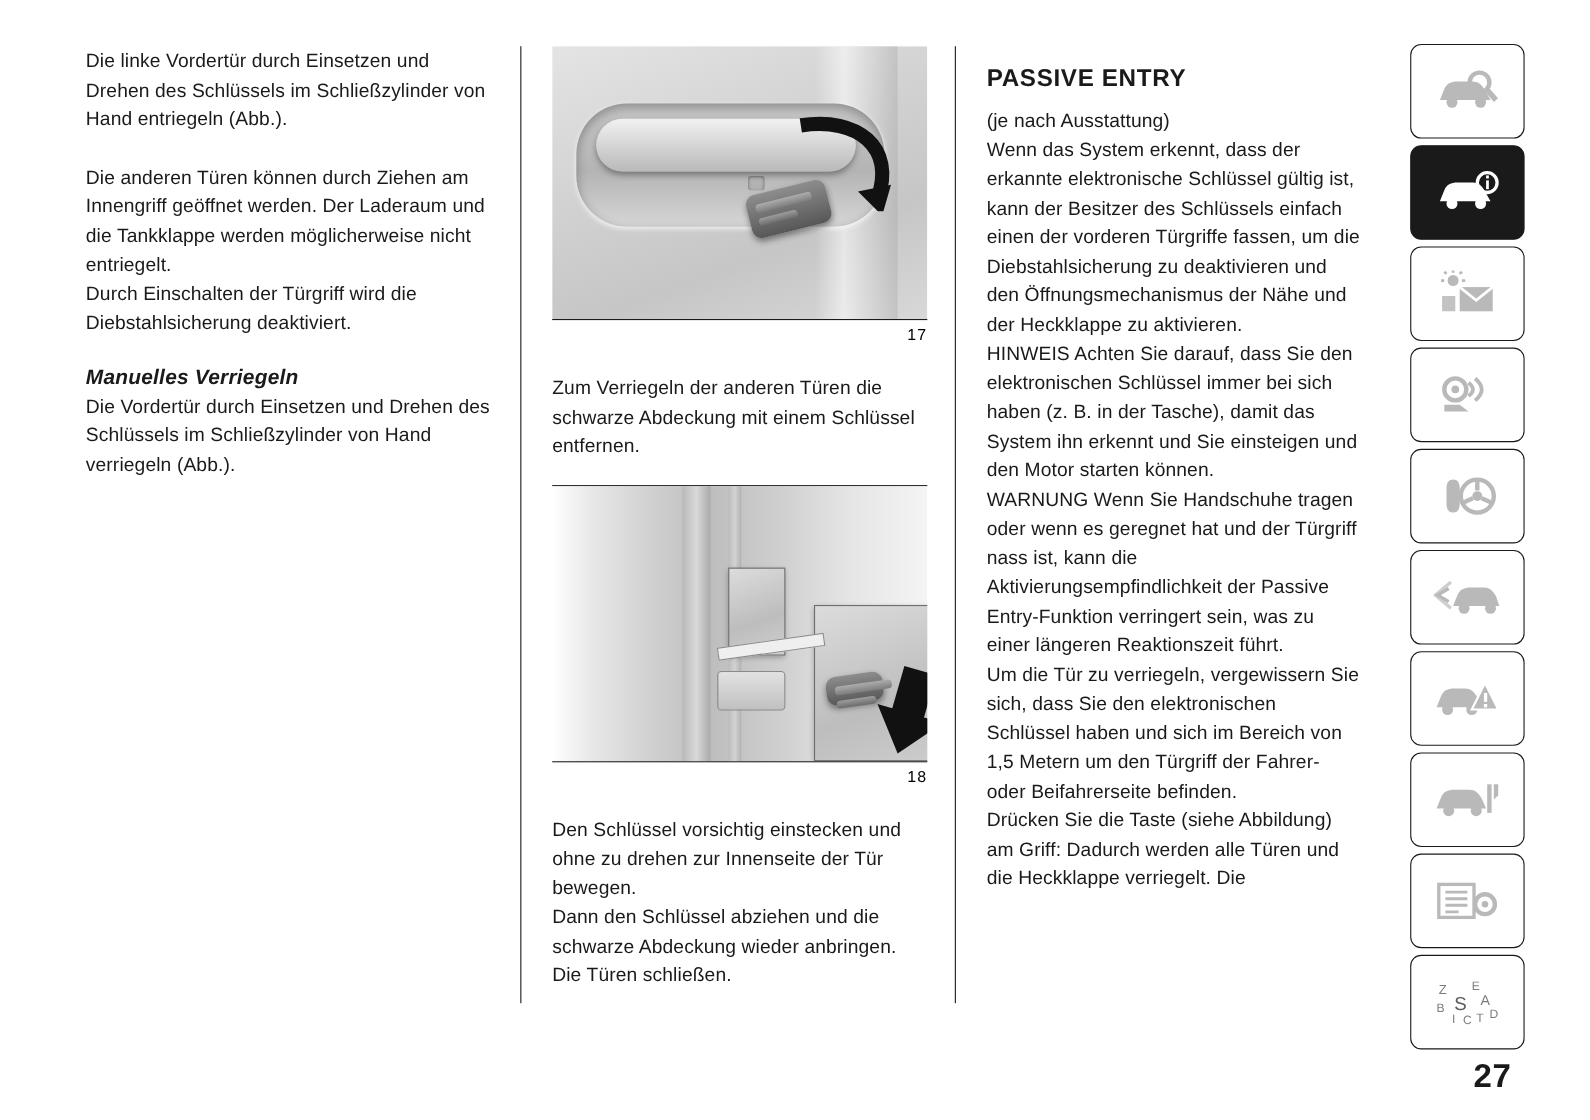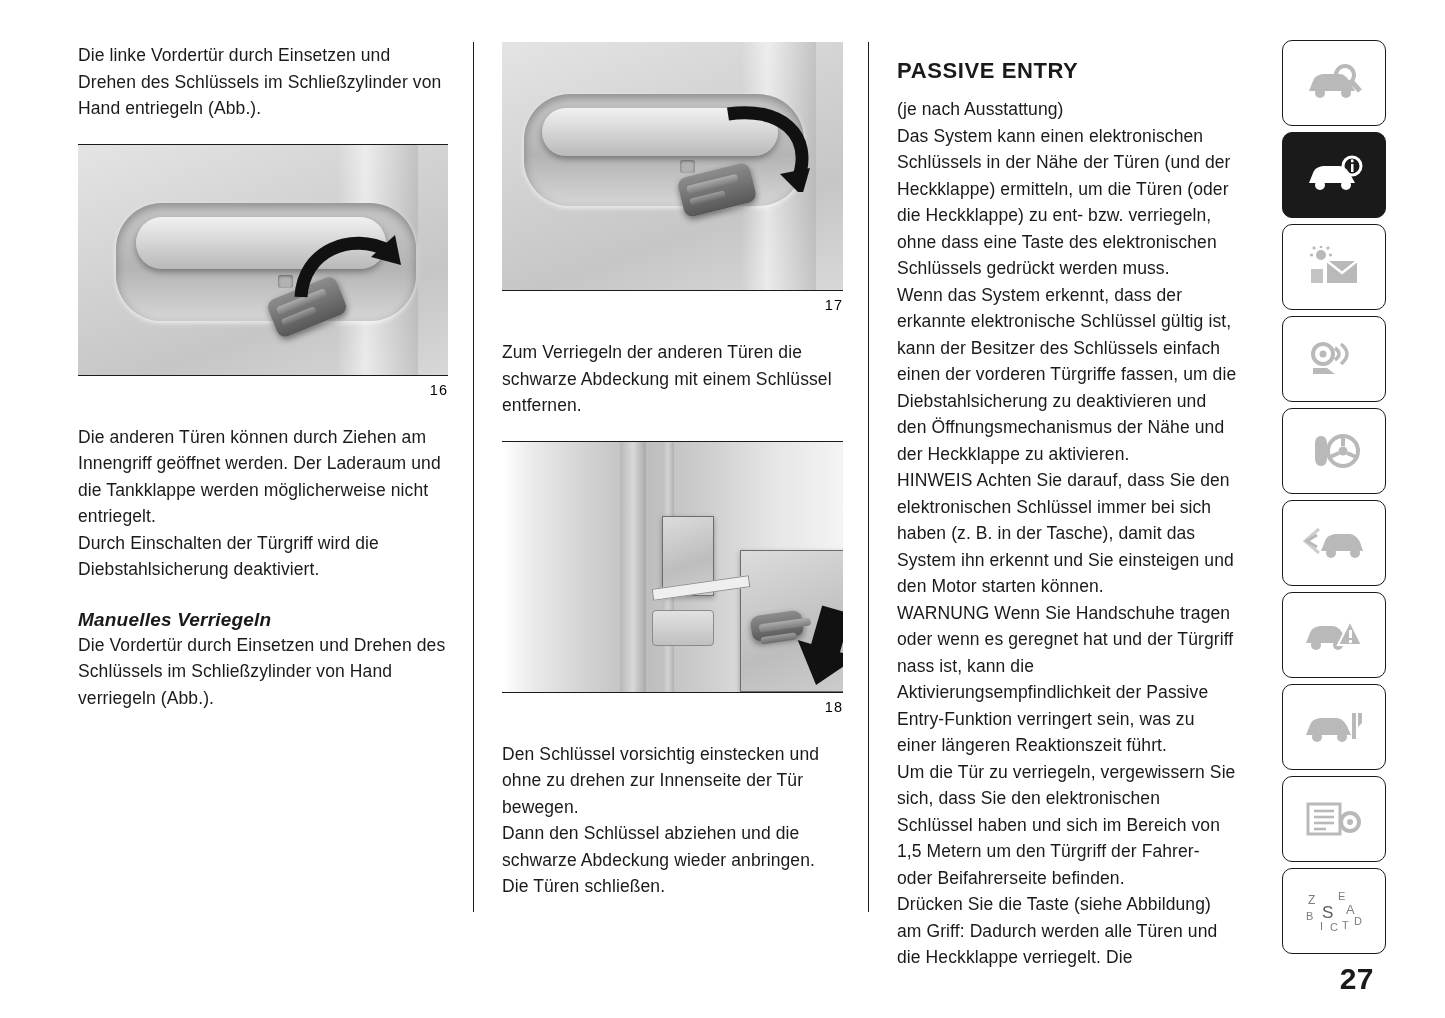--- a/index.html
+++ b/index.html
@@ -196,36 +196,20 @@
 </head>
 <body>
 
 <div class="page">
 
   <div class="columns">
 
     <div class="col c1">
       <p class="body">Die linke Vordertür durch Einsetzen und Drehen des Schlüssels im Schließzylinder von Hand entriegeln (Abb.).</p>
 
-      <div class="figure fig16">
-        <div class="frame">
-          <div class="door">
-            <div class="panelline"></div>
-            <div class="handle-recess" style="left:38px;top:58px;width:300px;height:118px;"></div>
-            <div class="handle-bar" style="left:58px;top:72px;width:250px;height:52px;"></div>
-            <div class="lock-hole" style="left:200px;top:130px;"></div>
-            <div class="key" style="left:192px;top:142px;"></div>
-            <svg class="arrow-curve" style="left:215px;top:82px;" width="110" height="80" viewBox="0 0 110 80">
-              <path d="M8 70 C 10 24, 58 4, 96 24" stroke="#111" stroke-width="13" fill="none"></path>
-              <path d="M102 8 L 108 38 L 78 30 Z" fill="#111"></path>
-            </svg>
-          </div>
-        </div>
-        <div class="cap">16</div>
-      </div>
 
       <div class="gap-m"></div>
       <p class="body">Die anderen Türen können durch Ziehen am Innengriff geöffnet werden. Der Laderaum und die Tankklappe werden möglicherweise nicht entriegelt.</p>
       <p class="body">Durch Einschalten der Türgriff wird die Diebstahlsicherung deaktiviert.</p>
 
       <h2 class="head">Manuelles Verriegeln</h2>
       <p class="body">Die Vordertür durch Einsetzen und Drehen des Schlüssels im Schließzylinder von Hand verriegeln (Abb.).</p>
     </div>
 
     <div class="col c2">
@@ -270,21 +254,20 @@
 
       <div class="gap-m"></div>
       <p class="body">Den Schlüssel vorsichtig einstecken und ohne zu drehen zur Innenseite der Tür bewegen.</p>
       <p class="body">Dann den Schlüssel abziehen und die schwarze Abdeckung wieder anbringen.</p>
       <p class="body">Die Türen schließen.</p>
     </div>
 
     <div class="col c3">
       <h1 class="head-main">PASSIVE ENTRY</h1>
       <p class="body">(je nach Ausstattung)</p>
-      <p class="body">Das System kann einen elektronischen Schlüssels in der Nähe der Türen (und der Heckklappe) ermitteln, um die Türen (oder die Heckklappe) zu ent- bzw. verriegeln, ohne dass eine Taste des elektronischen Schlüssels gedrückt werden muss.</p>
       <p class="body">Wenn das System erkennt, dass der erkannte elektronische Schlüssel gültig ist, kann der Besitzer des Schlüssels einfach einen der vorderen Türgriffe fassen, um die Diebstahlsicherung zu deaktivieren und den Öffnungsmechanismus der Nähe und der Heckklappe zu aktivieren.</p>
       <p class="body">HINWEIS Achten Sie darauf, dass Sie den elektronischen Schlüssel immer bei sich haben (z. B. in der Tasche), damit das System ihn erkennt und Sie einsteigen und den Motor starten können.</p>
       <p class="body">WARNUNG Wenn Sie Handschuhe tragen oder wenn es geregnet hat und der Türgriff nass ist, kann die Aktivierungsempfindlichkeit der Passive Entry-Funktion verringert sein, was zu einer längeren Reaktionszeit führt.</p>
       <p class="body">Um die Tür zu verriegeln, vergewissern Sie sich, dass Sie den elektronischen Schlüssel haben und sich im Bereich von 1,5 Metern um den Türgriff der Fahrer- oder Beifahrerseite befinden.</p>
       <p class="body">Drücken Sie die Taste (siehe Abbildung) am Griff: Dadurch werden alle Türen und die Heckklappe verriegelt. Die</p>
     </div>
   </div>
 
   <div class="tabs">
 

